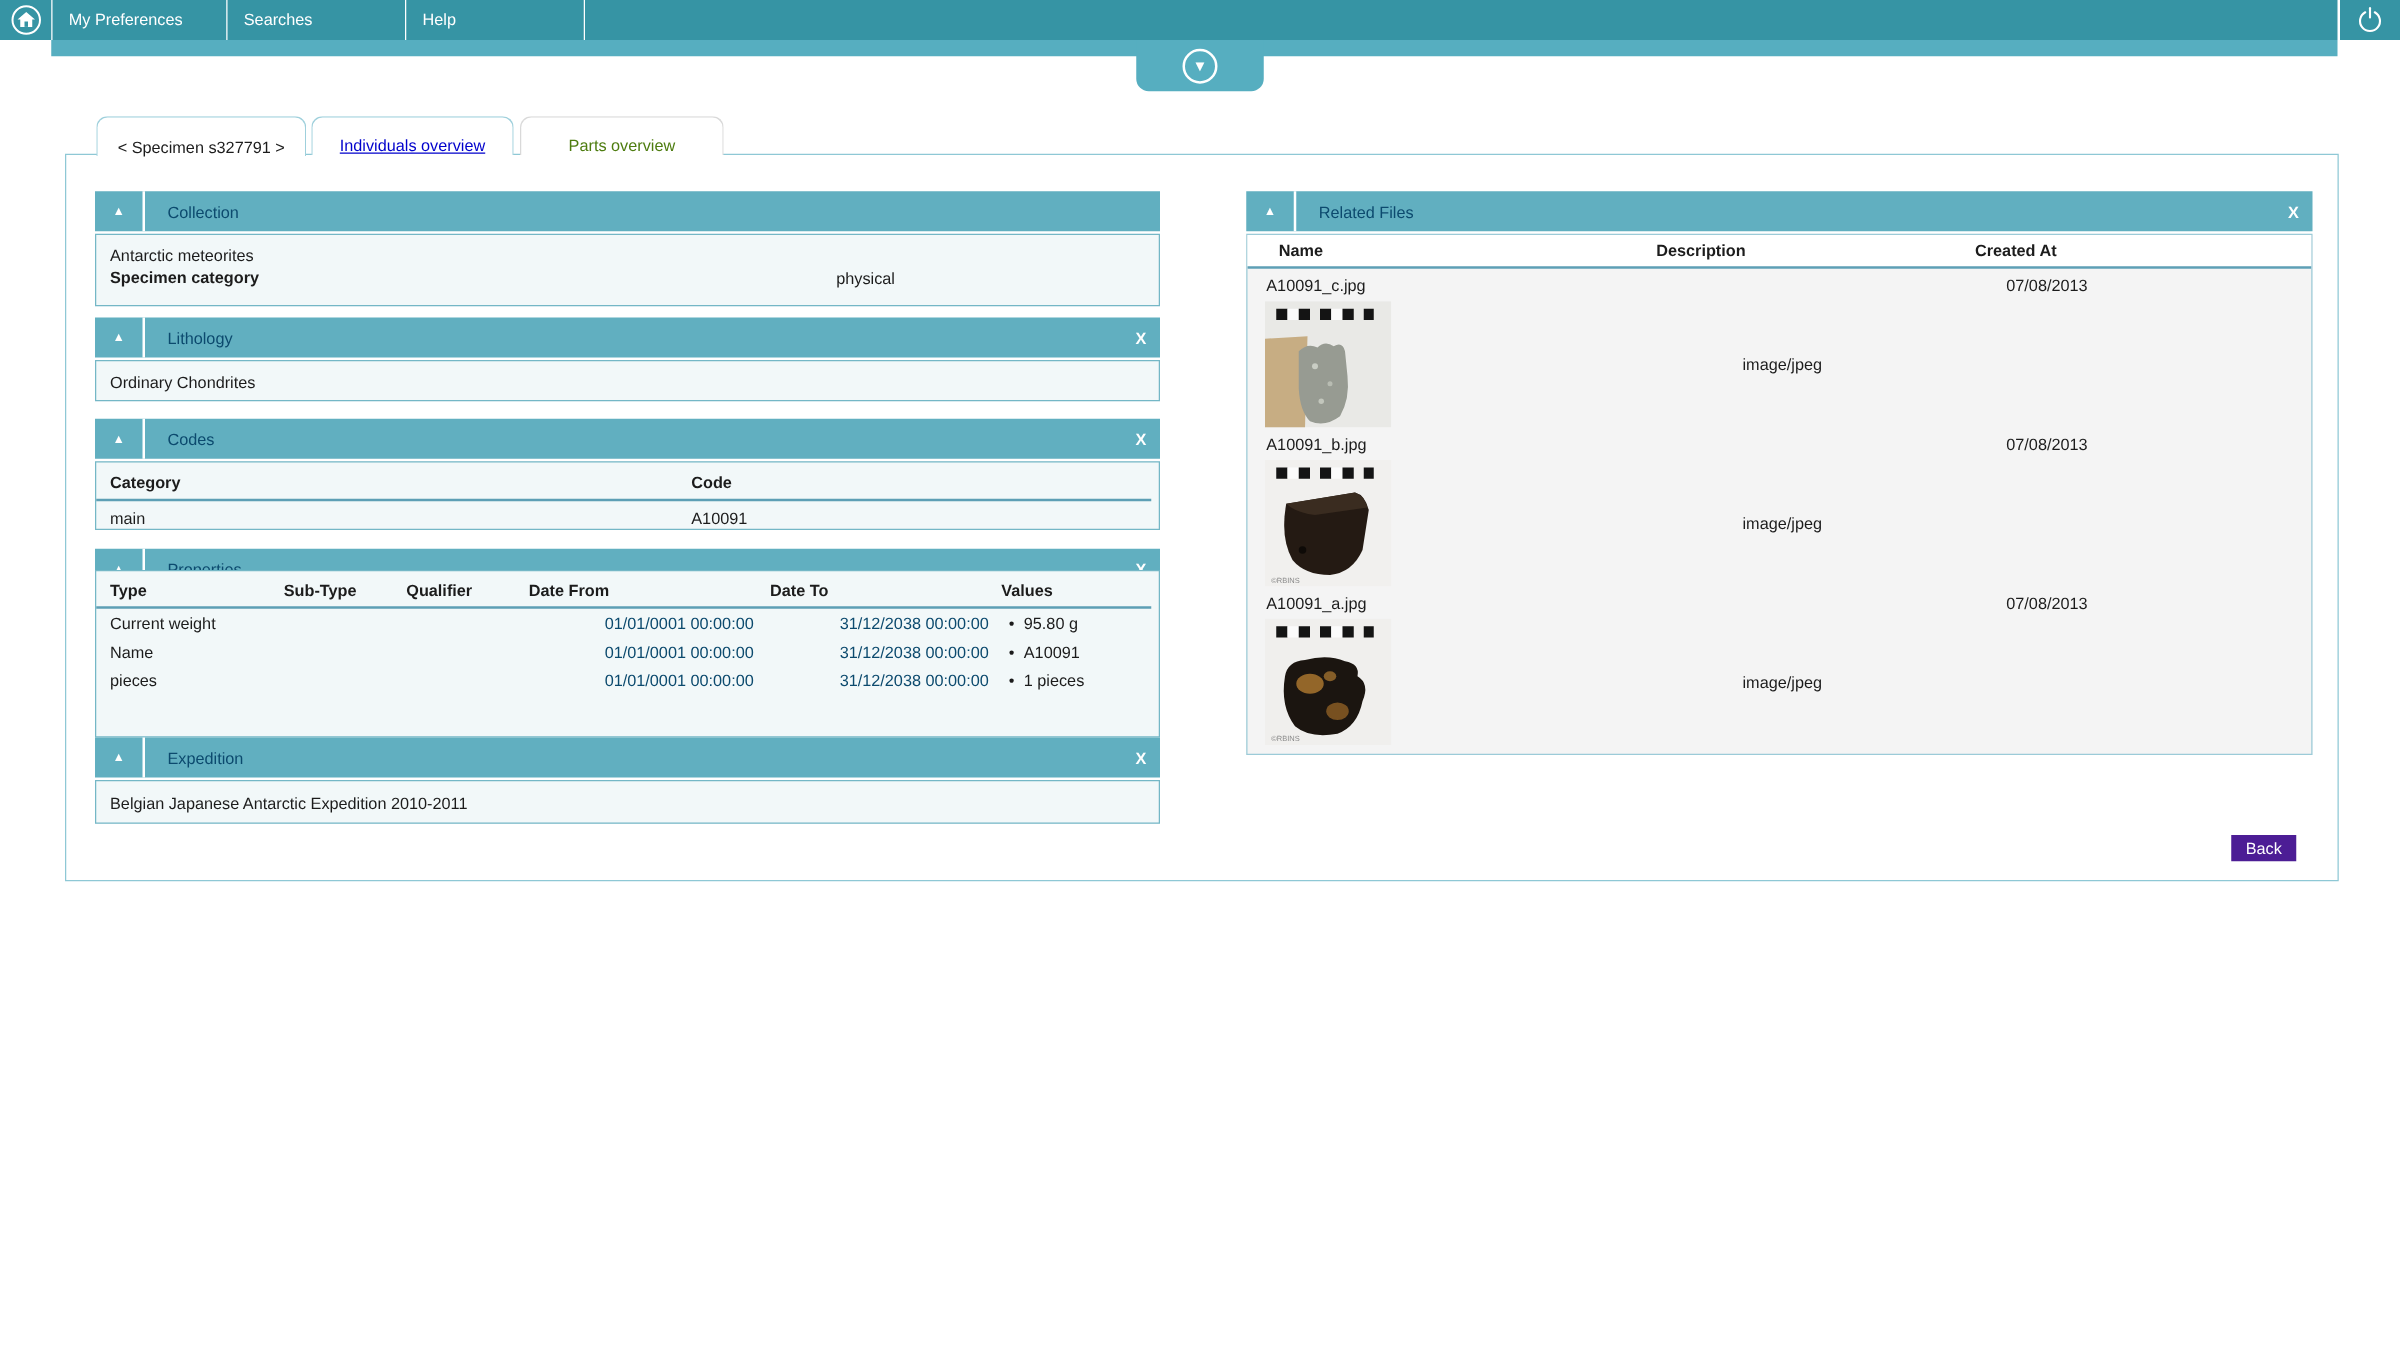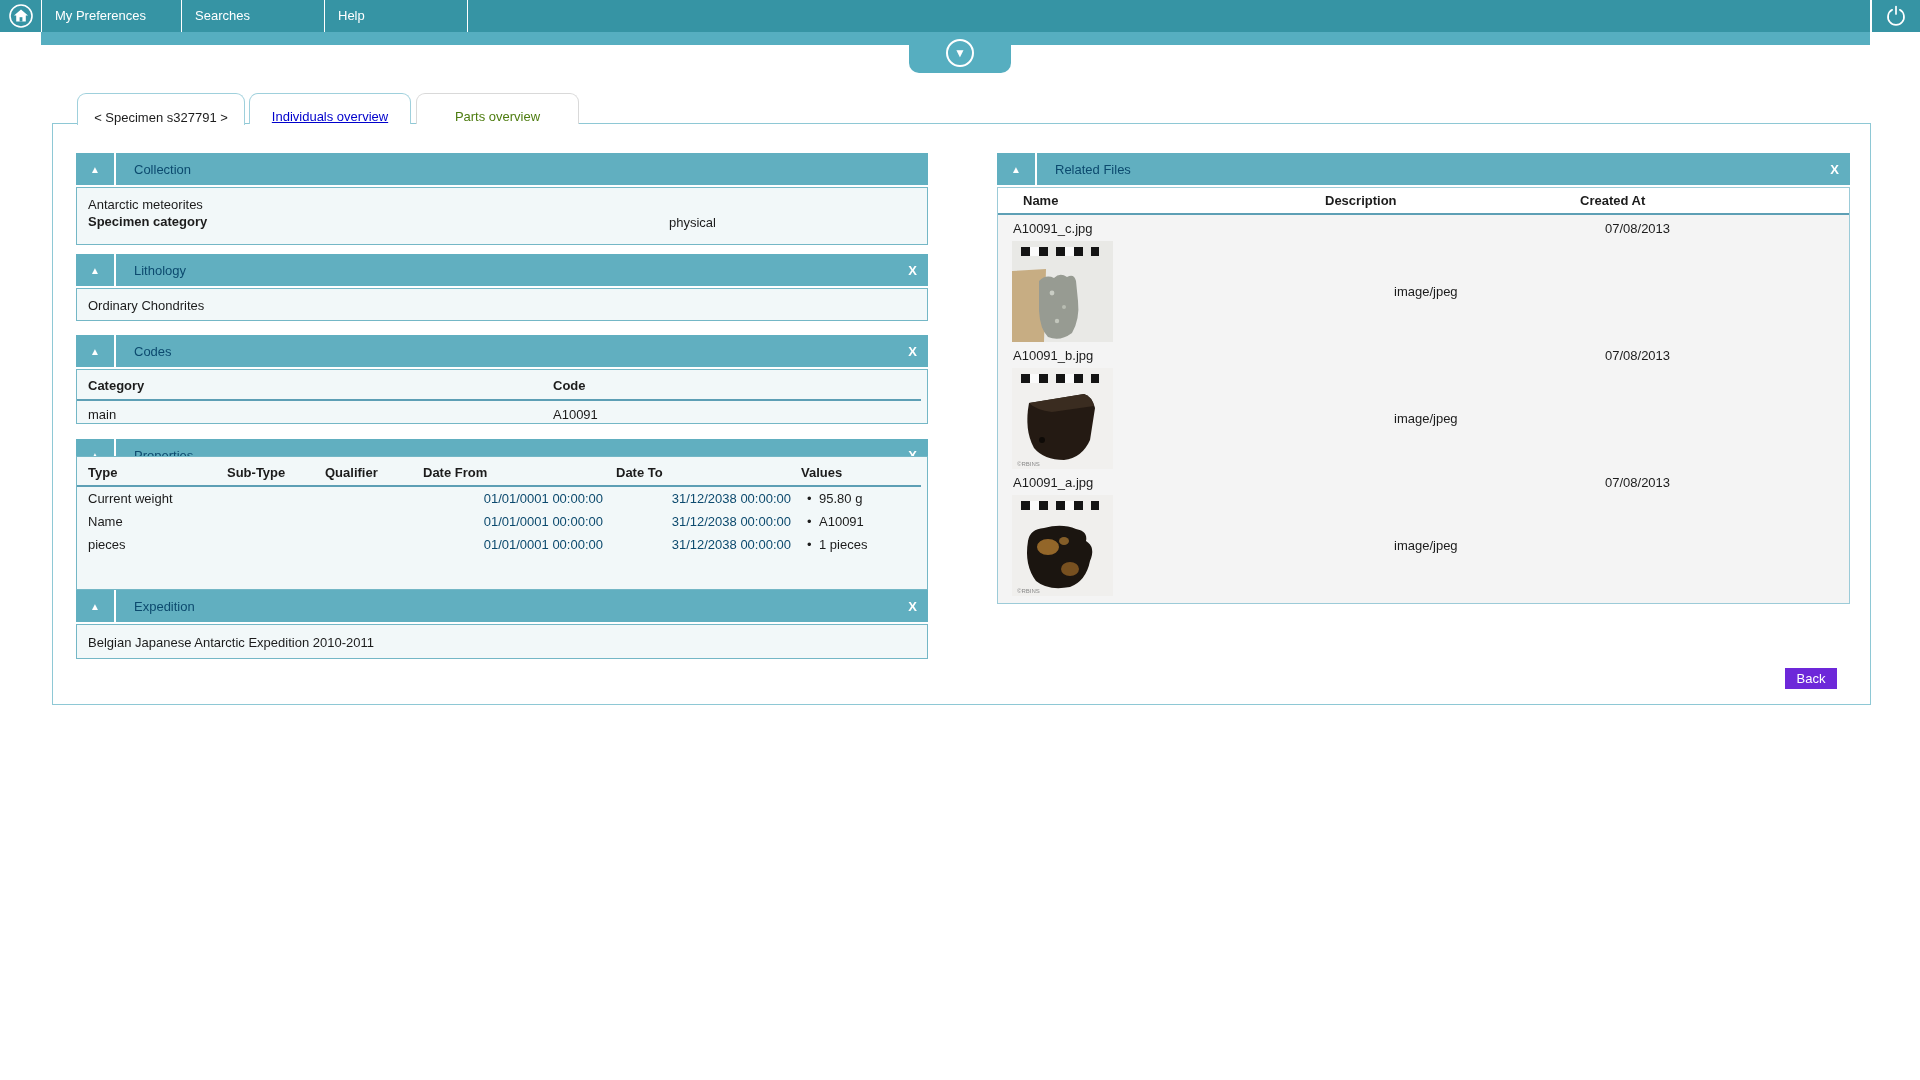--- a/index.html
+++ b/index.html
@@ -80,21 +80,21 @@
   .rf-desc{width:255px;}
   .rf-created{flex:1;}
   .file-name-row{display:flex;height:26px;align-items:center;padding-left:15px;}
   .fn-name{width:337px;}
   .file-image-row{display:flex;height:101px;gap:44px;}
   .fi-left{width:352px;padding-left:14px;box-sizing:border-box;}
   .fi-desc{width:255px;display:flex;align-items:center;}
   .thumb{width:101px;height:101px;display:block;cursor:pointer;}
 
   
-  .back-btn{left:1785px;top:668px;width:52px;height:21px;background:#6d28d9;color:#fff;display:flex;
+  .back-btn{left:1785px;top:668px;width:52px;height:21px;background:#4c1d95;color:#fff;display:flex;
             align-items:center;justify-content:center;cursor:pointer;z-index:2;}
 </style>
 </head>
 <body>
 
 <div id="canvas">
 
   <div class="abs topbar">
     <div class="home-btn">
       <svg width="26" height="26" viewBox="0 0 26 26">

